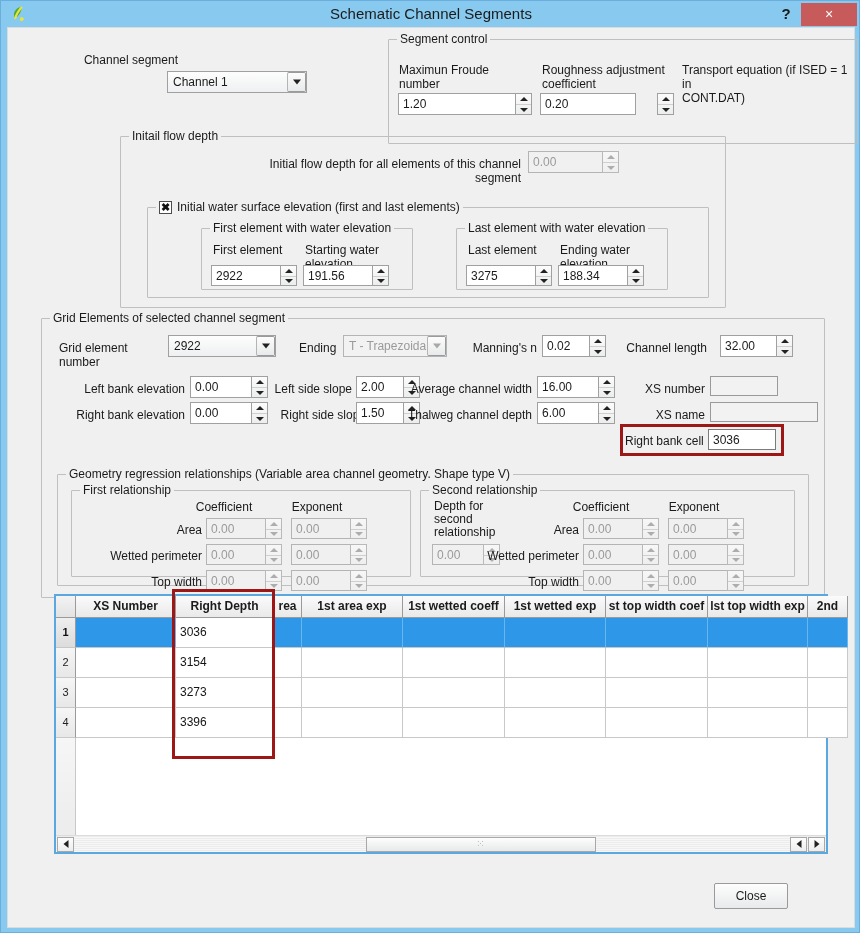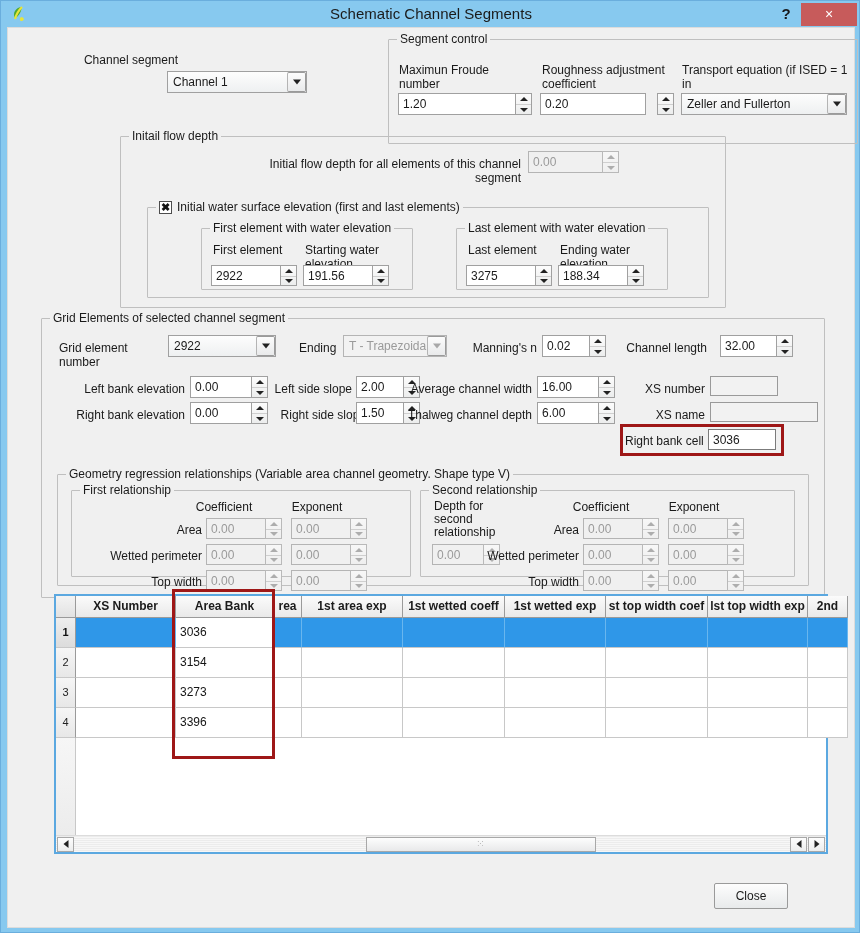--- a/index.html
+++ b/index.html
@@ -296,38 +296,32 @@
         <div class="up">
             <span class="ar"></span>
           </div>
         <div class="dn">
             <span class="ar"></span>
           </div>
       </div>
 
       <div class="lbl" style="left:153px; top:23px; width:135px;">Roughness adjustment
 coefficient</div>
-      <div class="textbox" style="left:151px; top:53px; width:106px; height:22px;">0.20</div>
+      <div class="textbox" style="left:151px; top:53px; width:96px; height:22px;">0.20</div>
       <div class="spin" style="left:268px; top:53px; height:22px;">
         <div class="up">
             <span class="ar"></span>
           </div>
         <div class="dn">
             <span class="ar"></span>
           </div>
       </div>
 
       <div class="lbl" style="left:293px; top:23px; width:170px;">Transport equation (if ISED = 1 in
 CONT.DAT)</div>
-      <div class="combo" style="left:292px; top:53px; width:166px; height:22px;">
-        <span>Zeller and Fullerton</span>
-        <span class="btn">
-            <span class="ar"></span>
-          </span>
-      </div>
     </div>
 
     <div class="group" style="left:112px; top:108px; width:606px; height:172px;">
       <div class="gtitle">Initail flow depth</div>
 
       <div class="lbl r" style="left:110px; top:20px; width:290px;">Initial flow depth for all elements of this channel segment</div>
       <div class="textbox disabled" style="left:407px; top:14px; width:75px; height:22px;">0.00</div>
       <div class="spin disabled" style="left:481px; top:14px; height:22px;">
         <div class="up">
             <span class="ar"></span>
@@ -660,21 +654,21 @@
                 <span class="ar"></span>
               </div>
           </div>
         </div>
       </div>
 
       <div class="grid-wrap" style="left:12px; top:275px; width:774px; height:260px;">
         <div class="grid-head" id="thead">
             <div class="hcell corner" style="width: 20px; flex: 0 0 20px;"></div>
             <div class="hcell" style="width: 100px; flex: 0 0 100px;">XS Number</div>
-            <div class="hcell" style="width: 98px; flex: 0 0 98px;">Area Bank</div>
+            <div class="hcell" style="width: 98px; flex: 0 0 98px;">Right Depth</div>
             <div class="hcell" style="width: 28px; flex: 0 0 28px;">rea</div>
             <div class="hcell" style="width: 101px; flex: 0 0 101px;">1st area exp</div>
             <div class="hcell" style="width: 102px; flex: 0 0 102px;">1st wetted coeff</div>
             <div class="hcell" style="width: 101px; flex: 0 0 101px;">1st wetted exp</div>
             <div class="hcell" style="width: 102px; flex: 0 0 102px;">st top width coef</div>
             <div class="hcell" style="width: 100px; flex: 0 0 100px;">lst top width exp</div>
             <div class="hcell" style="width: 40px; flex: 0 0 40px;">2nd</div>
           </div>
         <div class="grid-body" id="tbody">
             <div class="grow sel">

